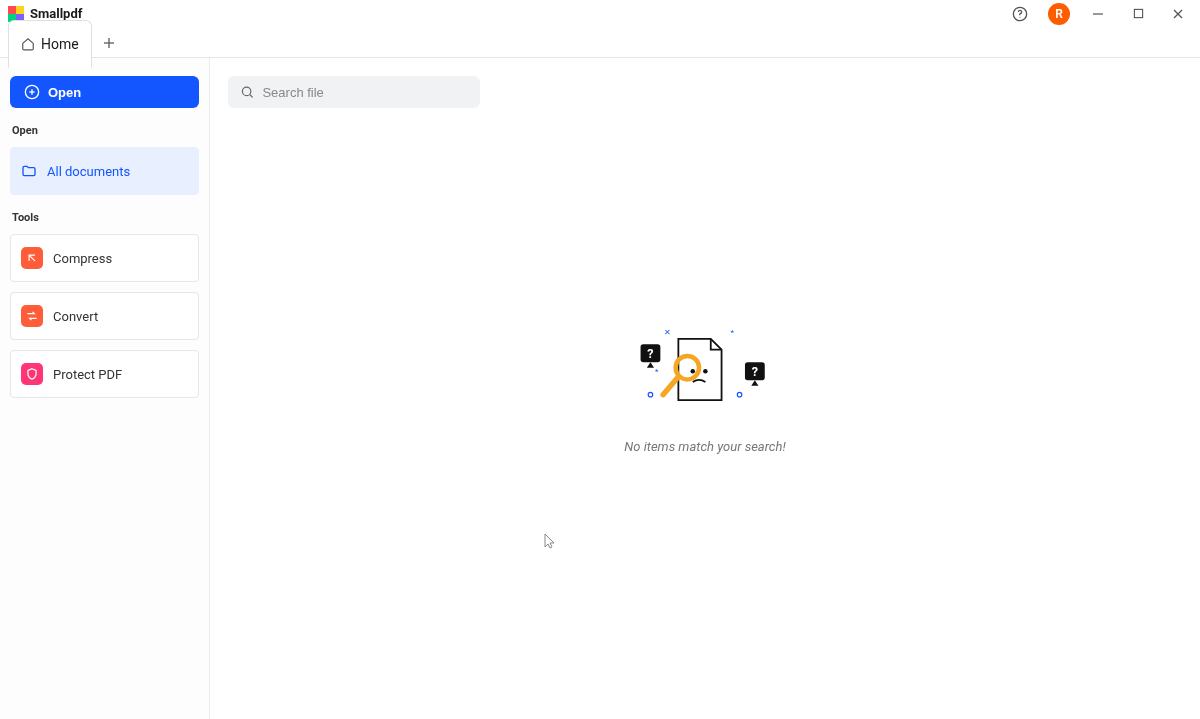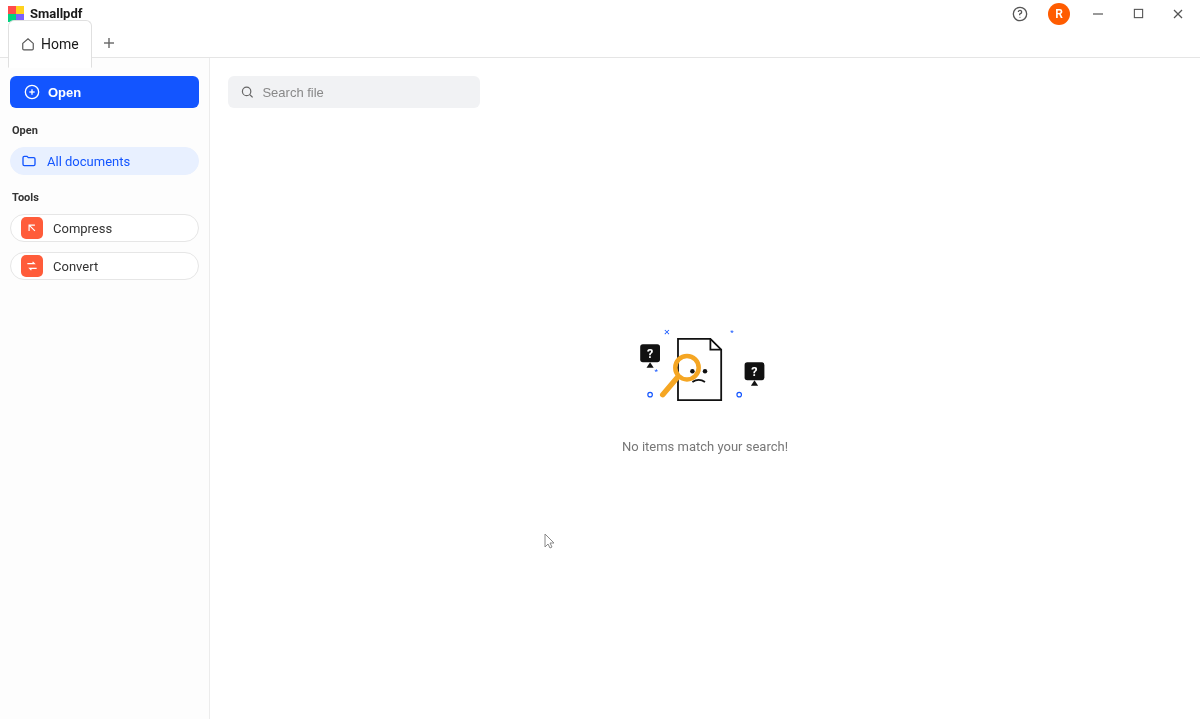--- a/index.html
+++ b/index.html
@@ -139,23 +139,23 @@
     font-size: 11px;
     font-weight: 700;
     color: #333;
     margin-top: 6px;
     padding-left: 2px;
   }
   .sidebar-item {
     display: flex;
     align-items: center;
     gap: 10px;
-    height: 28px;
+    height: 48px;
     border: 1px solid #e6e6e6;
-    border-radius: 14px;
+    border-radius: 4px;
     padding: 0 10px;
     background: #fff;
     font-size: 13px;
     cursor: pointer;
     color: #333;
   }
   .sidebar-item.active {
     background: #e8f0ff;
     border-color: #e8f0ff;
     color: #1355ff;
@@ -210,20 +210,21 @@
     left: 50%;
     transform: translate(-50%, -50%);
     display: flex;
     flex-direction: column;
     align-items: center;
     gap: 24px;
   }
   .empty-state-text {
     font-size: 13px;
     color: #777;
+    font-style: italic;
   }
   .illus { width: 150px; height: 90px; }
 
   .cursor {
     position: absolute;
     left: 334px;
     top: 475px;
     width: 12px;
     height: 16px;
     pointer-events: none;
@@ -319,20 +320,28 @@
 
     <div class="sidebar-item">
       <div class="tool-icon tool-convert">
         <svg viewBox="0 0 24 24" stroke-width="2">
             <path d="M4 8h12l-3-3M20 16H8l3 3"></path>
           </svg>
       </div>
       <span>Convert</span>
     </div>
 
+    <div class="sidebar-item">
+      <div class="tool-icon tool-protect">
+        <svg viewBox="0 0 24 24" stroke-width="2">
+            <path d="M12 3l7 3v5c0 5-3 8-7 10-4-2-7-5-7-10V6z"></path>
+          </svg>
+      </div>
+      <span>Protect PDF</span>
+    </div>
 
 
   </aside>
 
   <main class="main">
     <div class="search-wrap">
       <svg viewBox="0 0 24 24" fill="none" stroke-width="2">
           <circle cx="11" cy="11" r="7"></circle>
           <line x1="21" y1="21" x2="16.5" y2="16.5"></line>
         </svg>

